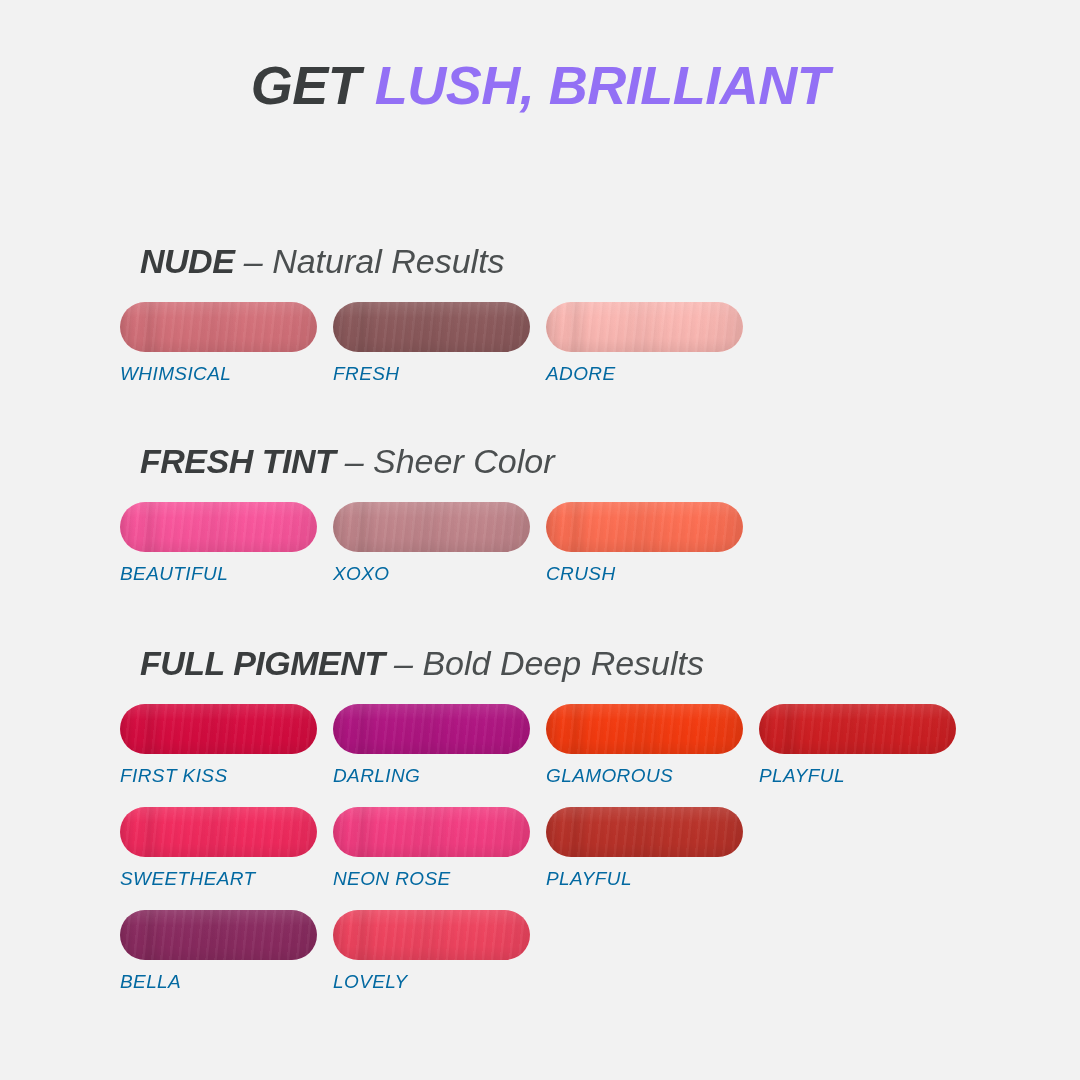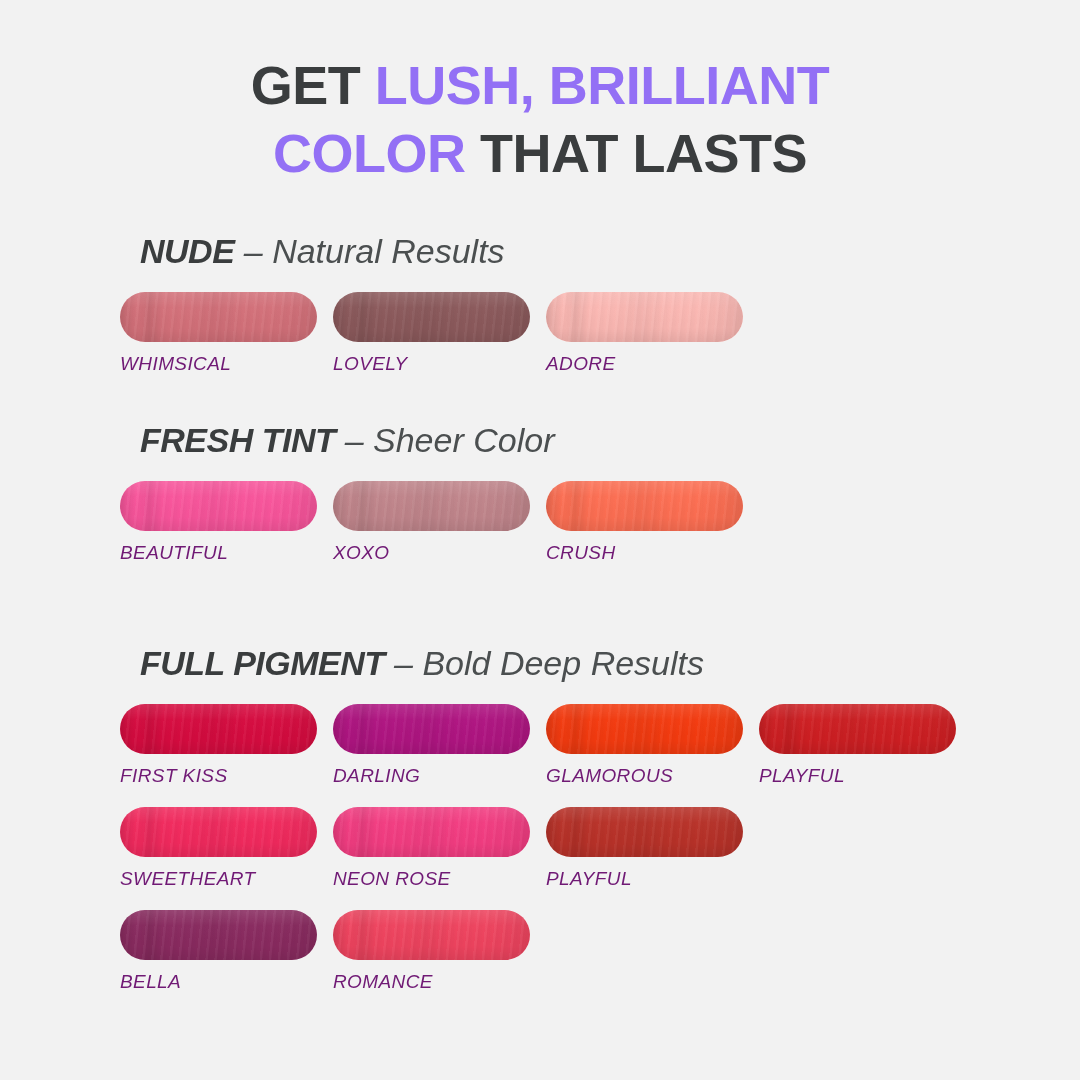--- a/index.html
+++ b/index.html
@@ -22,20 +22,21 @@
 
   
   .headline {
     position: absolute;
     top: 52px;
     left: 0;
     width: 1080px;
     text-align: center;
     font-family: "Liberation Sans", sans-serif;
     font-weight: bold;
+    font-style: italic;
     font-size: 54px;
     line-height: 1.25;
     letter-spacing: -0.5px;
     color: #3a3d3e;
   }
   .headline .hl-line {
     display: block;
     white-space: nowrap;
   }
   .headline .accent {
@@ -121,65 +122,64 @@
         rgba(255,255,255,0.02) 32%,
         rgba(0,0,0,0.02) 72%,
         rgba(0,0,0,0.10) 100%);
     opacity: 0.8;
   }
   .swatch-label {
     margin-top: 11px;
     font-size: 19px;
     font-style: italic;
     font-weight: normal;
-    color: #701a75;
+    color: #0369a1;
     letter-spacing: 0.4px;
     white-space: nowrap;
   }
 </style>
 </head>
 <body style="background: rgb(242, 242, 242);">
 
 <div class="page">
 
   <div class="headline">
     <span class="hl-line"><span>GET </span><span class="accent" style="color: rgb(147, 112, 245);">LUSH, BRILLIANT</span></span>
-    <span class="hl-line"><span class="accent" style="color: rgb(147, 112, 245);">COLOR </span><span>THAT LASTS</span></span>
-  </div>
-
-  <div class="section" id="section-0" style="top:234px">
+  </div>
+
+  <div class="section" id="section-0" style="top:244px">
     <div class="section-title">
       <span class="cat">NUDE</span><span class="desc"> – </span><span class="desc">Natural Results</span>
     </div>
     <div class="swatch-row">
       <div class="swatch-cell">
         <div class="swatch" style="background-color: rgb(212, 113, 122);">
             <div class="tex"></div>
             <div class="tex2"></div>
           </div>
         <div class="swatch-label">WHIMSICAL</div>
       </div>
       <div class="swatch-cell">
         <div class="swatch" style="background-color: rgb(140, 90, 92);">
             <div class="tex"></div>
             <div class="tex2"></div>
           </div>
-        <div class="swatch-label">LOVELY</div>
+        <div class="swatch-label">FRESH</div>
       </div>
       <div class="swatch-cell">
         <div class="swatch" style="background-color: rgb(251, 184, 179);">
             <div class="tex"></div>
             <div class="tex2"></div>
           </div>
         <div class="swatch-label">ADORE</div>
       </div>
     </div>
   </div>
 
-  <div class="section" id="section-1" style="top:423px">
+  <div class="section" id="section-1" style="top:444px">
     <div class="section-title">
       <span class="cat">FRESH TINT</span><span class="desc"> – </span><span class="desc">Sheer Color</span>
     </div>
     <div class="swatch-row">
       <div class="swatch-cell">
         <div class="swatch" style="background-color: rgb(249, 85, 156);">
             <div class="tex"></div>
             <div class="tex2"></div>
           </div>
         <div class="swatch-label">BEAUTIFUL</div>
@@ -267,18 +267,18 @@
             <div class="tex"></div>
             <div class="tex2"></div>
           </div>
         <div class="swatch-label">BELLA</div>
       </div>
       <div class="swatch-cell">
         <div class="swatch" style="background-color: rgb(239, 68, 95);">
             <div class="tex"></div>
             <div class="tex2"></div>
           </div>
-        <div class="swatch-label">ROMANCE</div>
+        <div class="swatch-label">LOVELY</div>
       </div>
     </div>
   </div>
 
 </div>
 
 </body></html>

